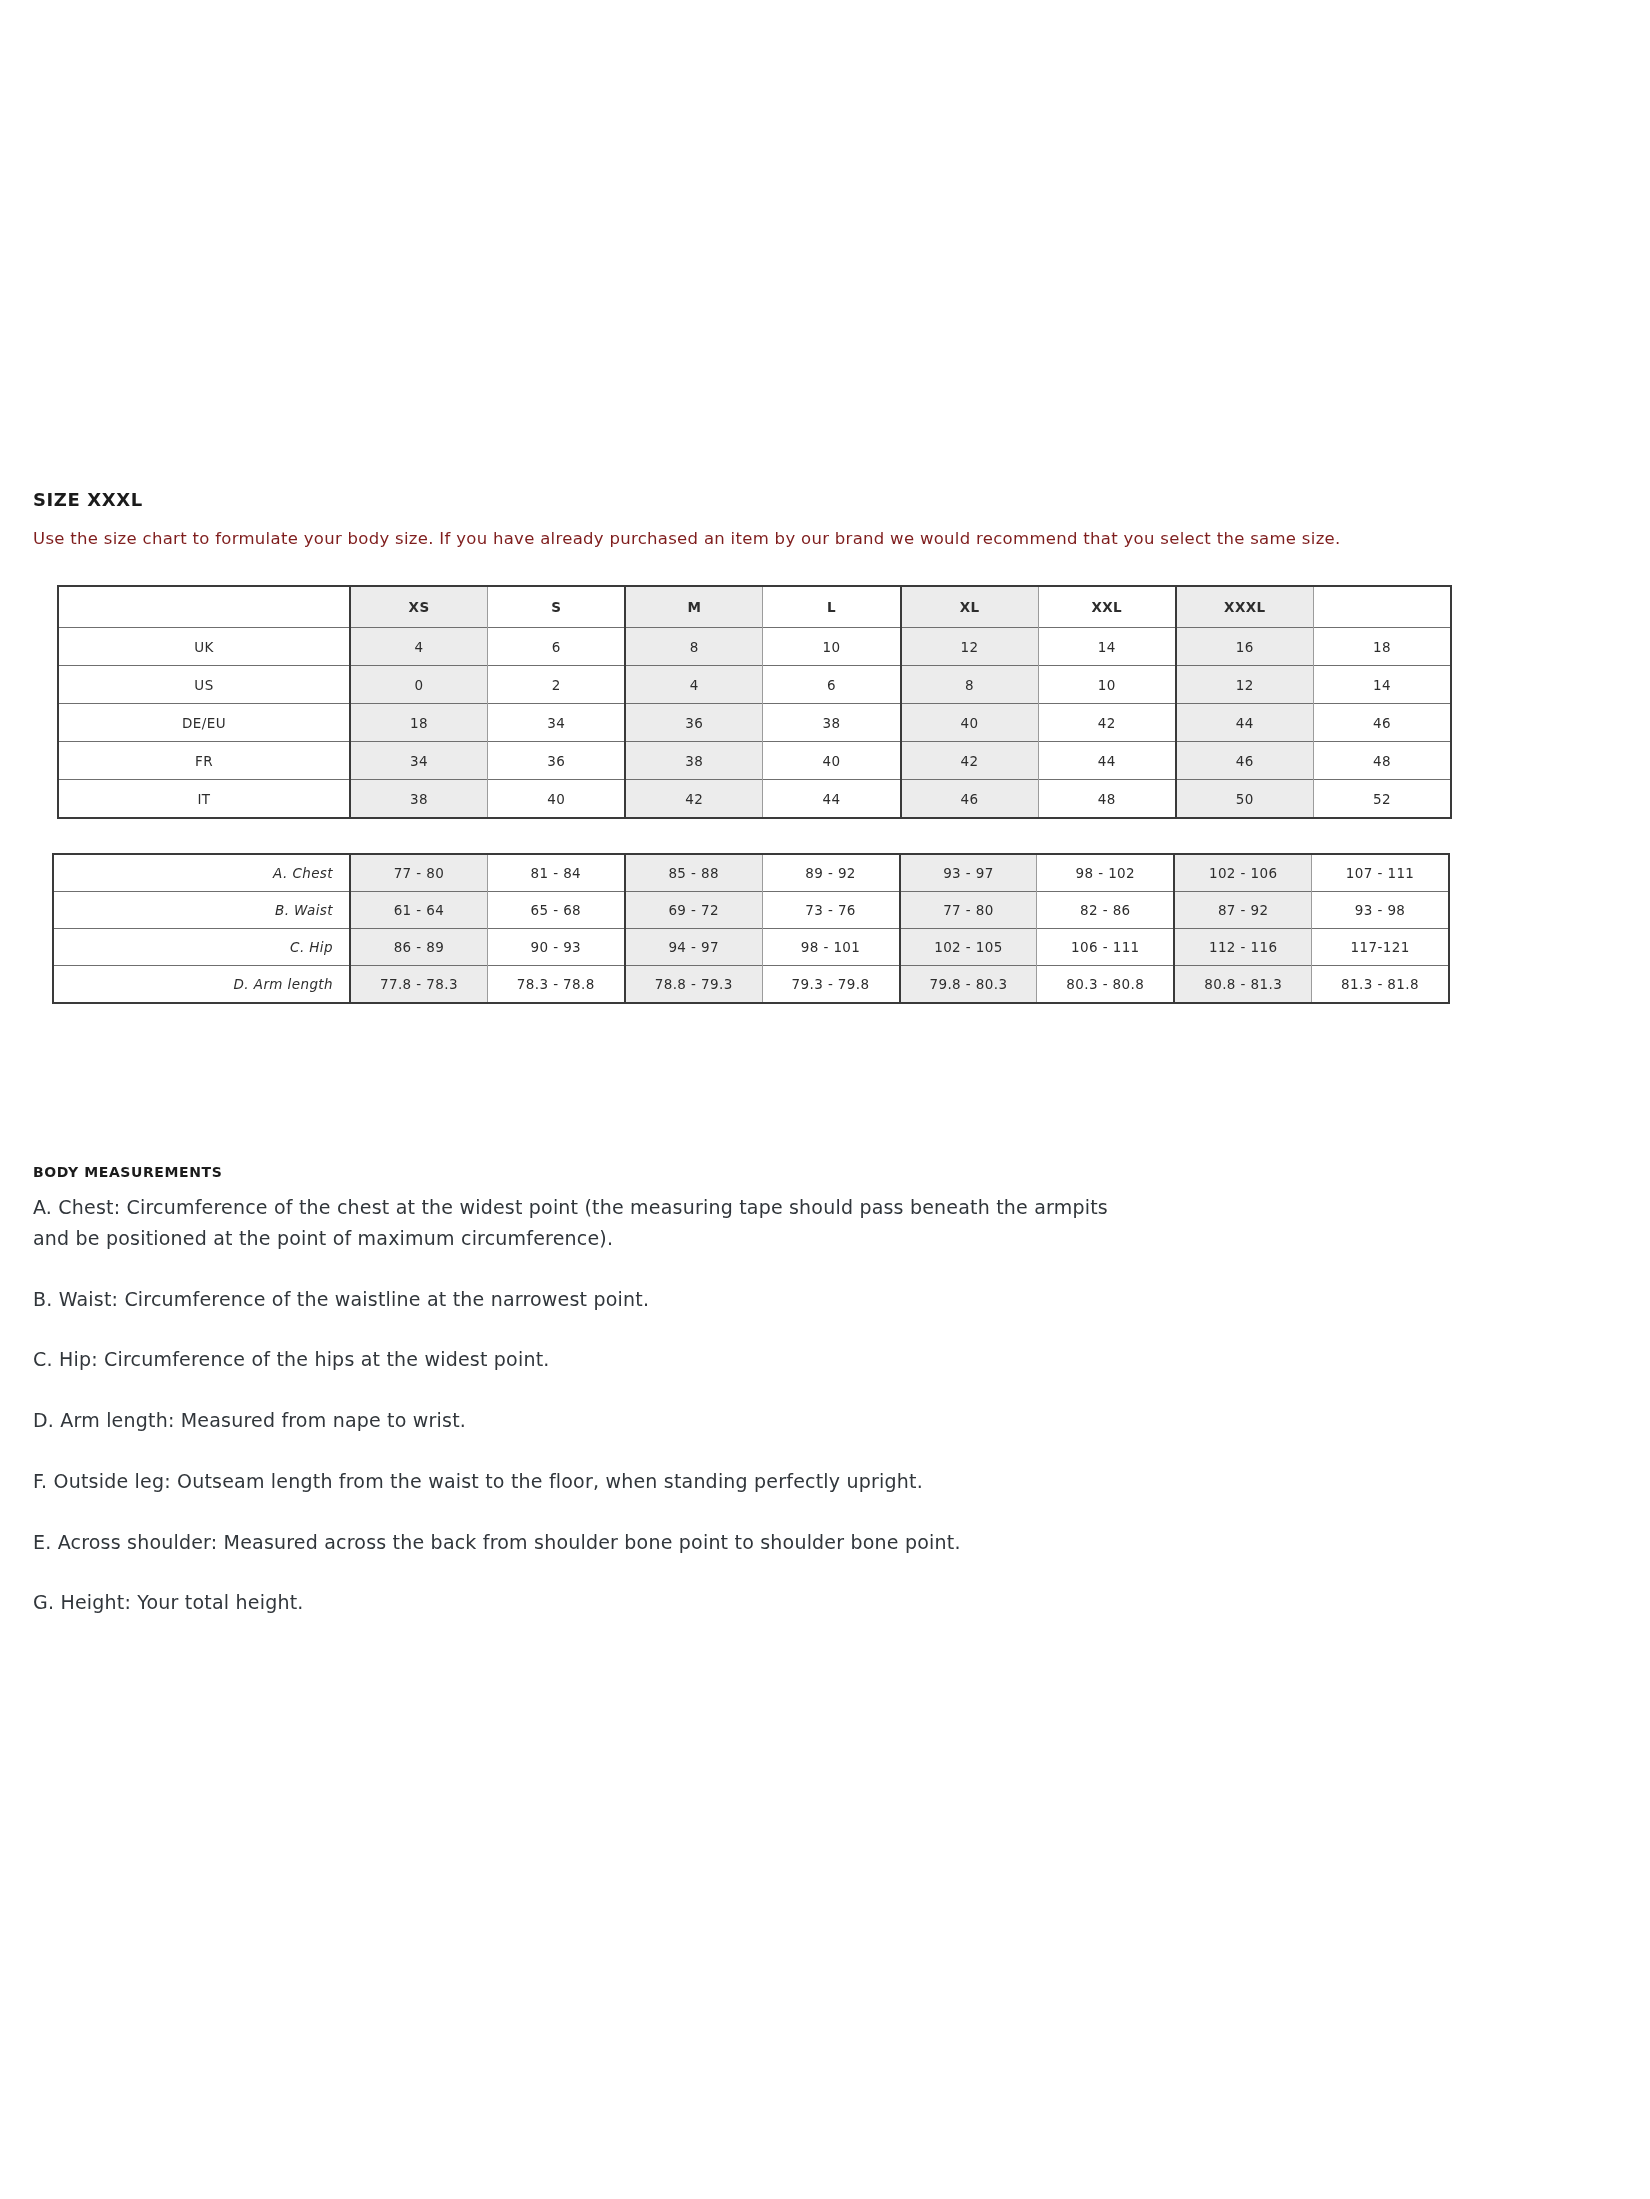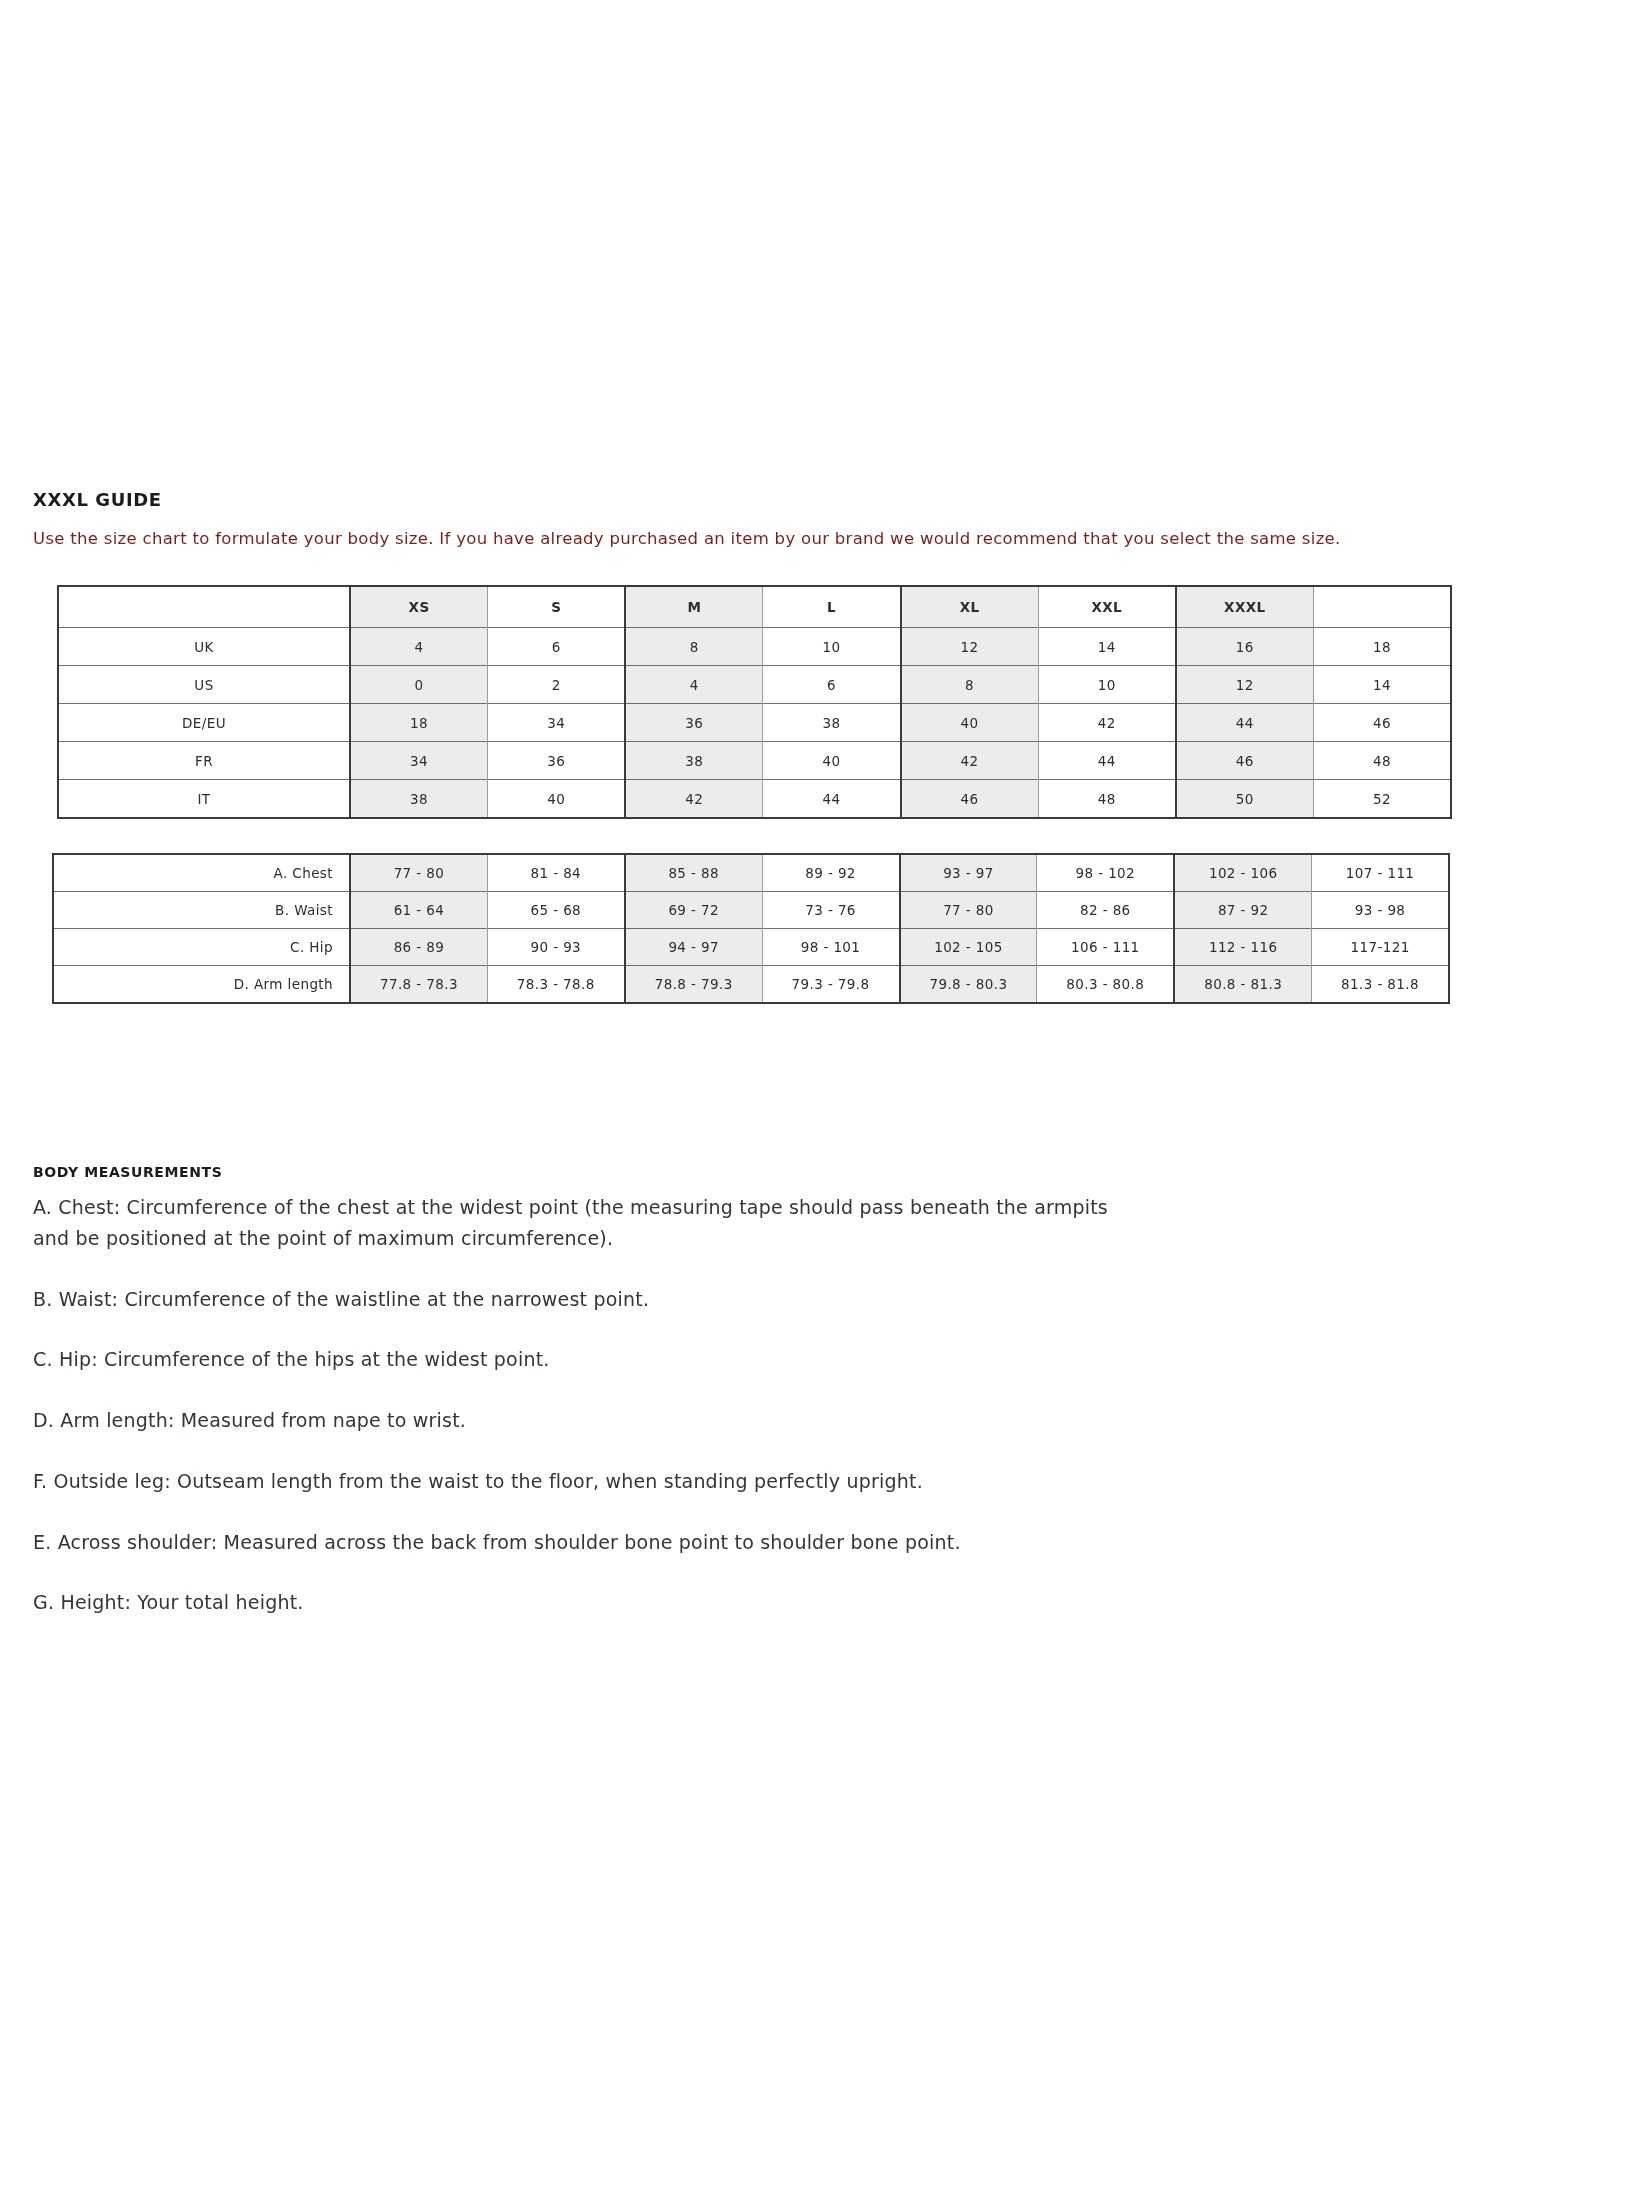--- a/index.html
+++ b/index.html
@@ -29,37 +29,37 @@
     color:#2d2d2d;letter-spacing:0.4px;border-top:1px solid #6f6f6f;
   }
   .tbl-meas td{height:36px;}
   .tbl thead th{height:40px;font-weight:bold;}
   
   .tbl th:nth-child(n+2),.tbl td:nth-child(n+2){border-left:1px solid #9c9c9c;}
   .tbl th:nth-child(even),.tbl td:nth-child(even){
     background:#ececec;border-left:2px solid #3a3a3a;
   }
   .tbl-sizes tbody td:first-child{font-weight:normal;}
-  .tbl-meas td:first-child{text-align:right;padding-right:16px;}
+  .tbl-meas td:first-child{text-align:right;padding-right:16px;font-style:italic;}
   .bm{margin-top:160px;max-width:1080px;}
   .bm h2{
     margin:0 0 12px 0;font-size:14px;font-weight:bold;color:#1b1b1b;
     letter-spacing:0.6px;
   }
   .bm p{
     margin:0 0 30px 0;font-size:19px;line-height:1.62;
     letter-spacing:0.2px;color:#31363b;
   }
 </style>
 </head>
 <body>
 
 <main class="page">
 
-  <h1 class="page-title">XXXL GUIDE</h1>
+  <h1 class="page-title">SIZE XXXL</h1>
 
   <p class="intro">Use the size chart to formulate your body size. If you have already purchased an item by our brand we would recommend that you select the same size.</p>
 
   <table class="tbl tbl-sizes">
     <colgroup>
         <col class="c-label">
         <col span="8" class="c-size">
       </colgroup>
     <thead>
       <tr id="sizes-head">

